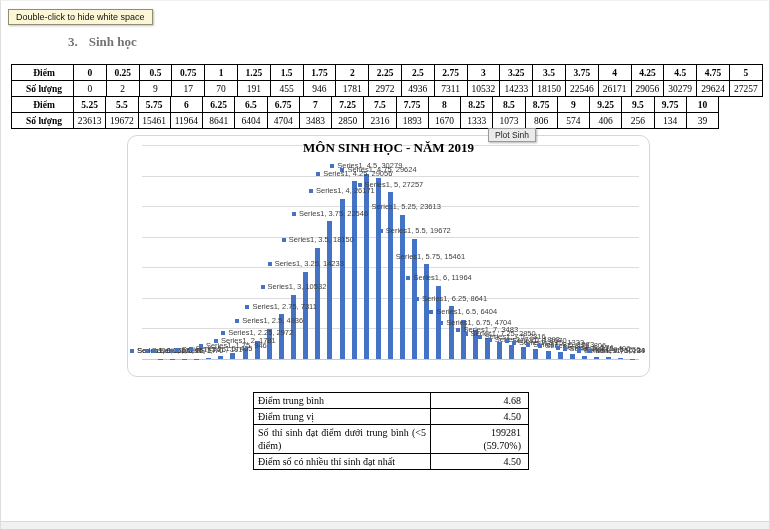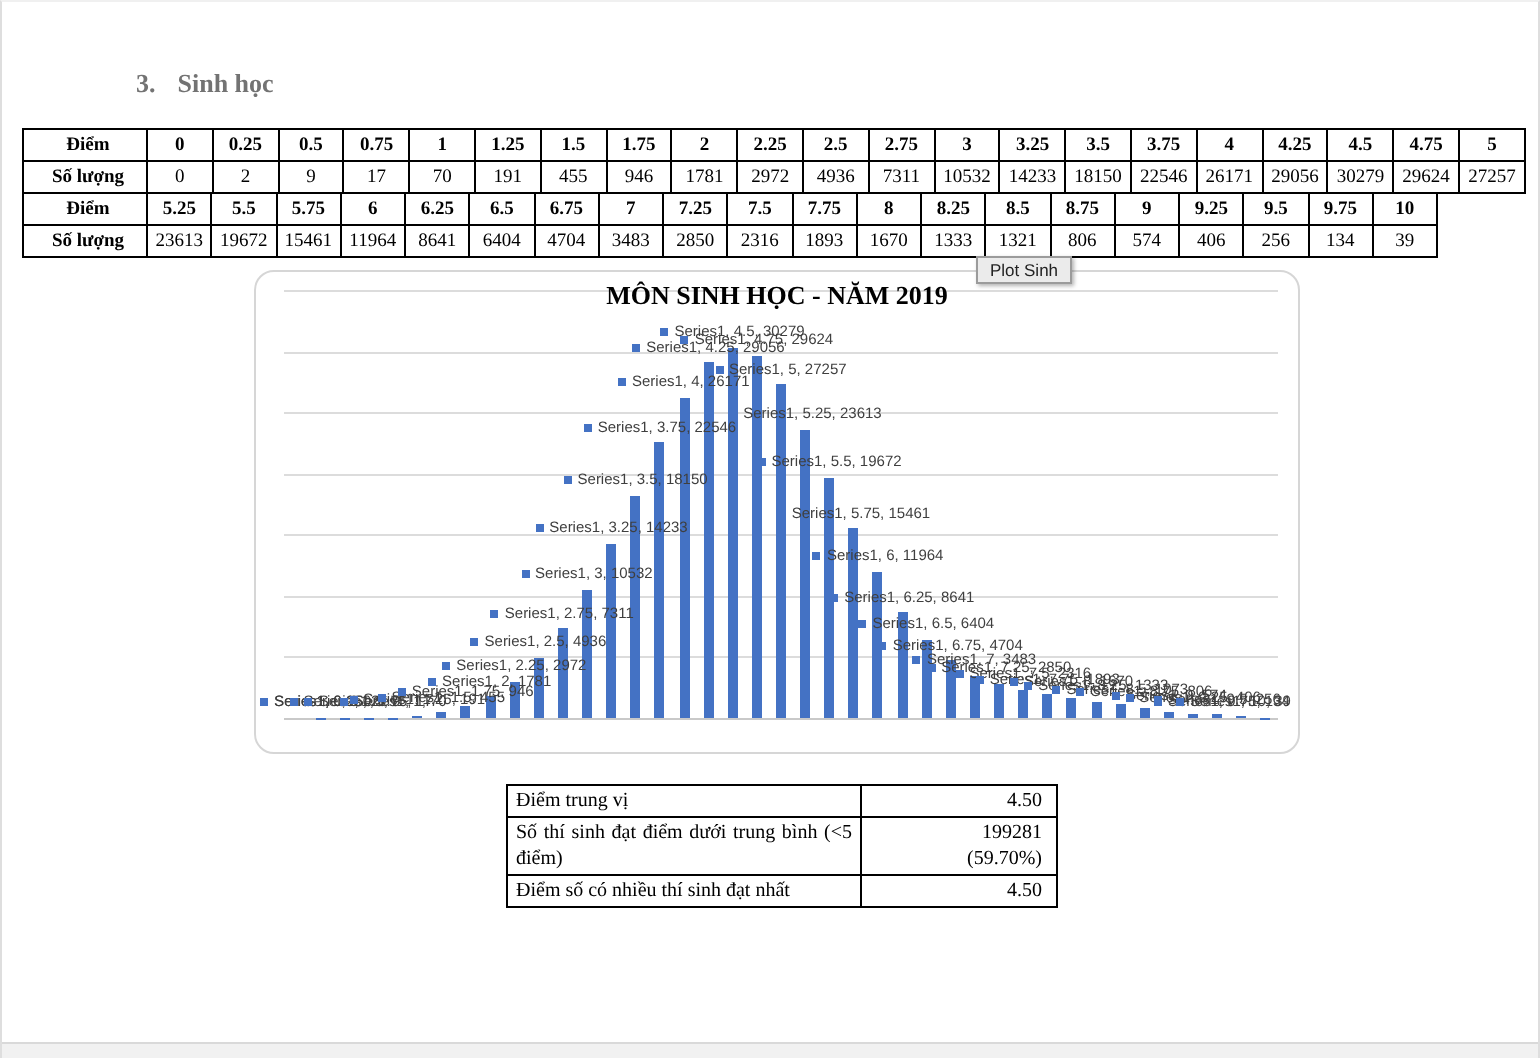--- a/index.html
+++ b/index.html
@@ -39,20 +39,21 @@
   table.summary td{border:1px solid #000;padding:1px 4px;vertical-align:top;line-height:1.3;}
   table.summary td.sum-label{width:168px;}
   table.summary td.sum-label.justify{text-align:justify;}
   table.summary td.sum-value{text-align:right;padding-right:7px;}
 </style>
 </head>
 <body>
 
 <div class="page">
 
+  <div class="ws-tooltip">Double-click to hide white space</div>
 
   <div class="heading">
     <span class="num">3.</span><span>Sinh học</span>
   </div>
 
   <table class="score part1">
     <colgroup>
         <col style="width:62px">
       </colgroup>
     <tbody>
@@ -143,21 +144,21 @@
           <td>11964</td>
           <td>8641</td>
           <td>6404</td>
           <td>4704</td>
           <td>3483</td>
           <td>2850</td>
           <td>2316</td>
           <td>1893</td>
           <td>1670</td>
           <td>1333</td>
-          <td>1321</td>
+          <td>1073</td>
           <td>806</td>
           <td>574</td>
           <td>406</td>
           <td>256</td>
           <td>134</td>
           <td>39</td>
         </tr>
       </tbody>
   </table>
 
@@ -254,20 +255,26 @@
       <div class="chart-label" style="color: rgb(63, 63, 63); bottom: 21.5653px; left: 448.695px;"><span class="key" style="background: rgb(68, 114, 196);"></span><span>Series1, 9.5, 256</span></div>
       <div class="chart-label" style="color: rgb(63, 63, 63); bottom: 20.8193px; left: 449px;"><span class="key" style="background: rgb(68, 114, 196);"></span><span>Series1, 9.75, 134</span></div>
       <div class="chart-label" style="color: rgb(63, 63, 63); bottom: 20.2385px; left: 460px;"><span class="key" style="background: rgb(68, 114, 196);"></span><span>Series1, 10, 39</span></div>
     </div>
 
   <div class="pa-tooltip">Plot Sinh</div>
 
   <table class="summary">
     <tbody>
         <tr>
+          <td class="sum-label">Điểm trung bình</td>
+          <td class="sum-value">
+            <div>4.68</div>
+          </td>
+        </tr>
+        <tr>
           <td class="sum-label">Điểm trung vị</td>
           <td class="sum-value">
             <div>4.50</div>
           </td>
         </tr>
         <tr>
           <td class="sum-label justify">Số thí sinh đạt điểm dưới trung bình (&lt;5 điểm)</td>
           <td class="sum-value">
             <div>199281</div>
             <div>(59.70%)</div>

